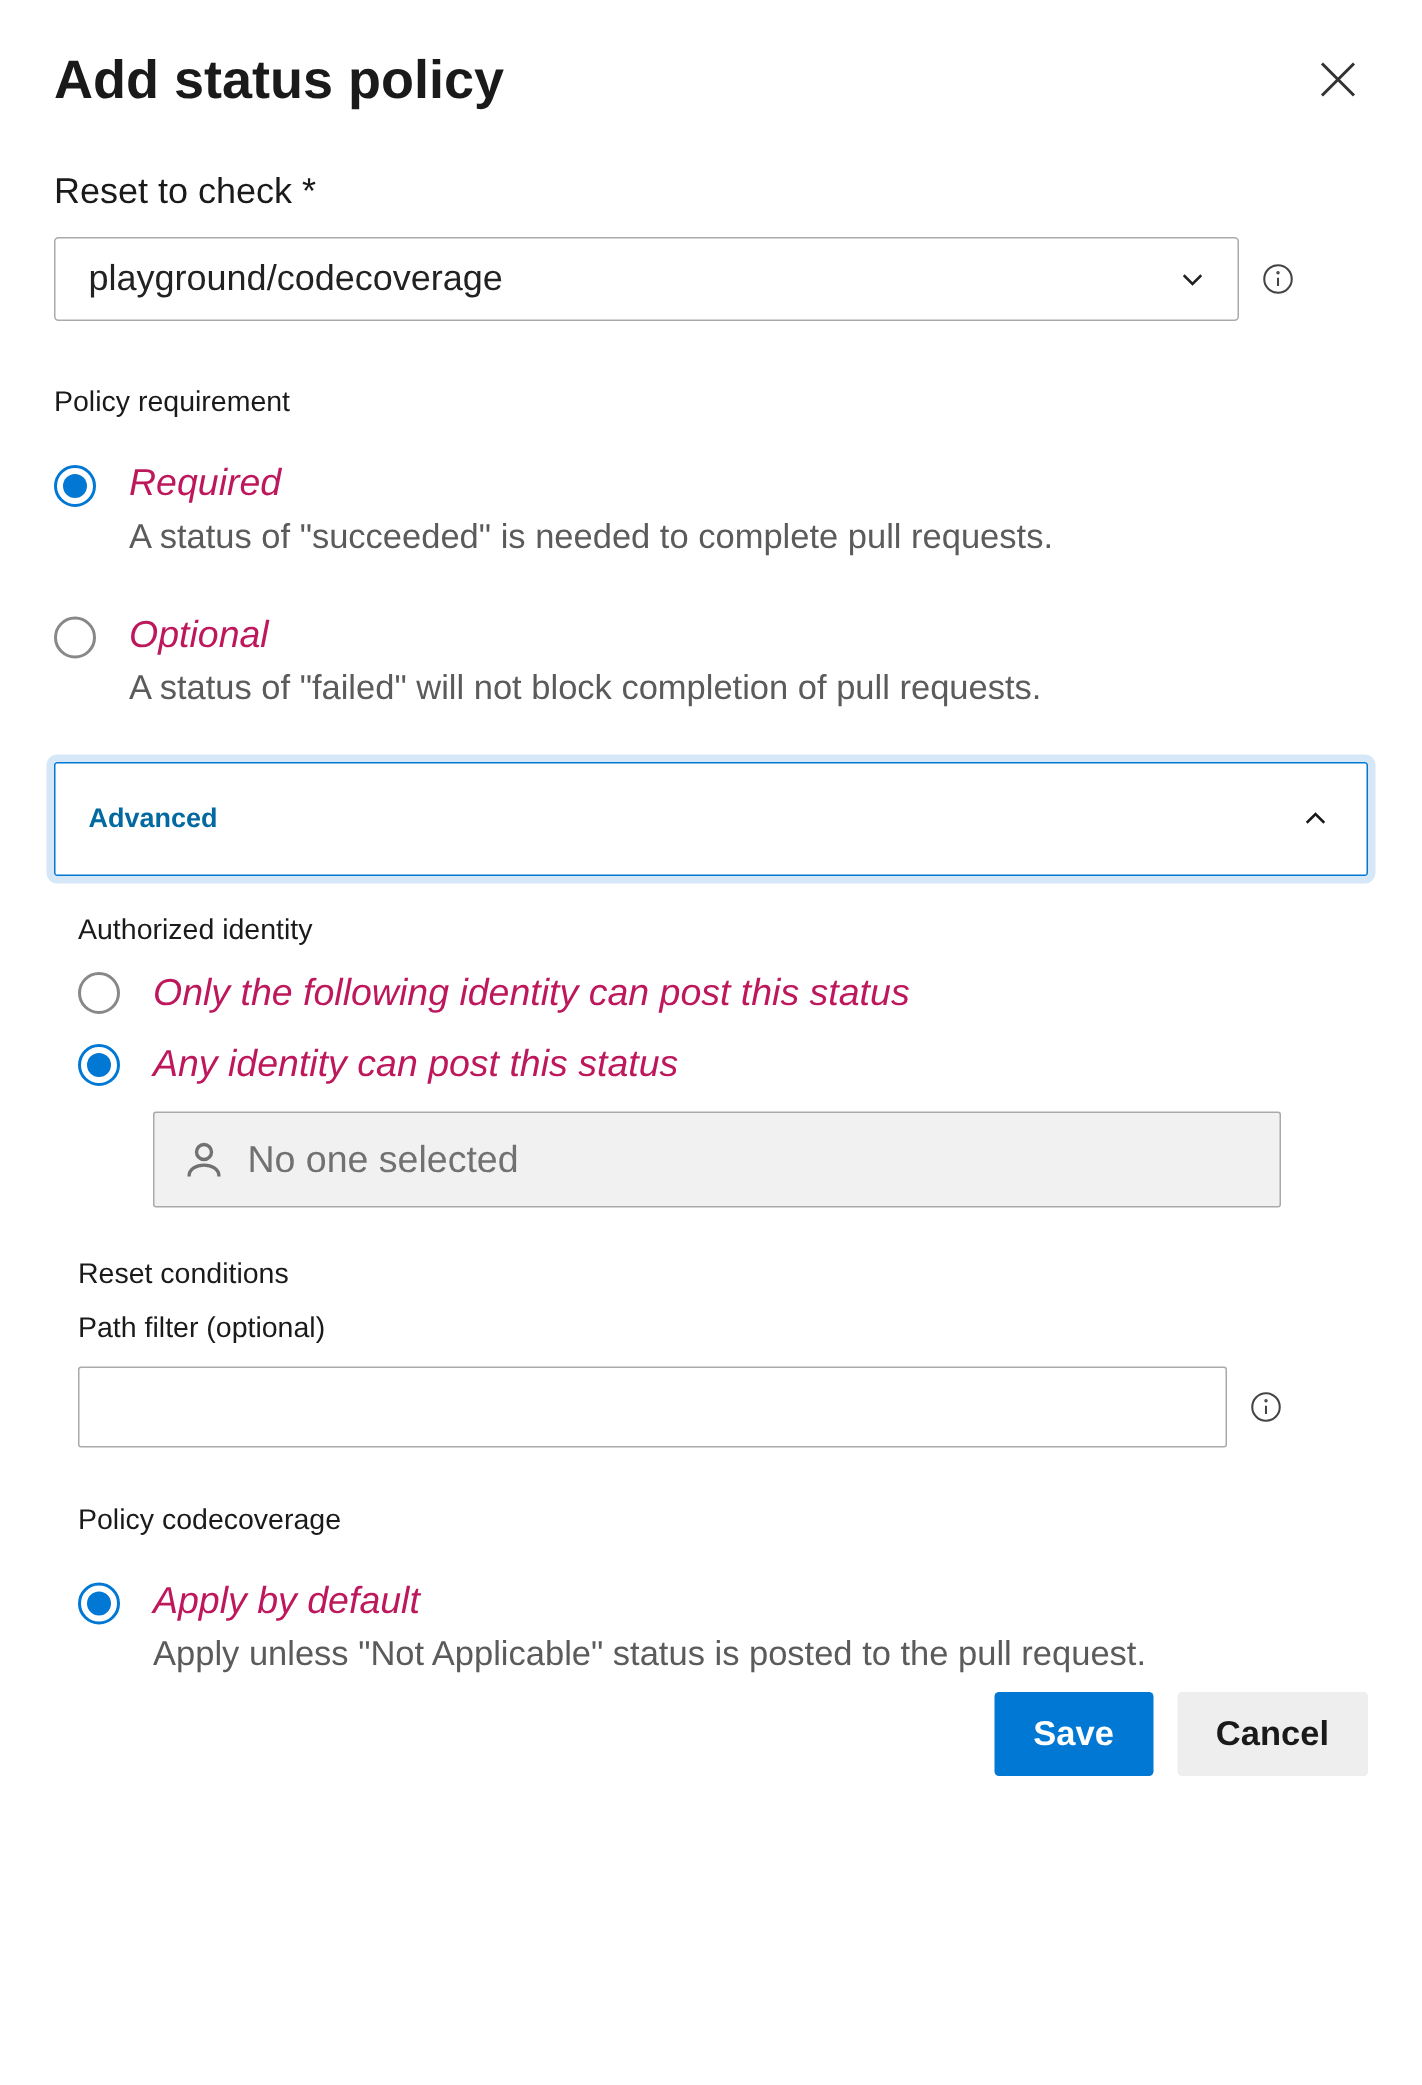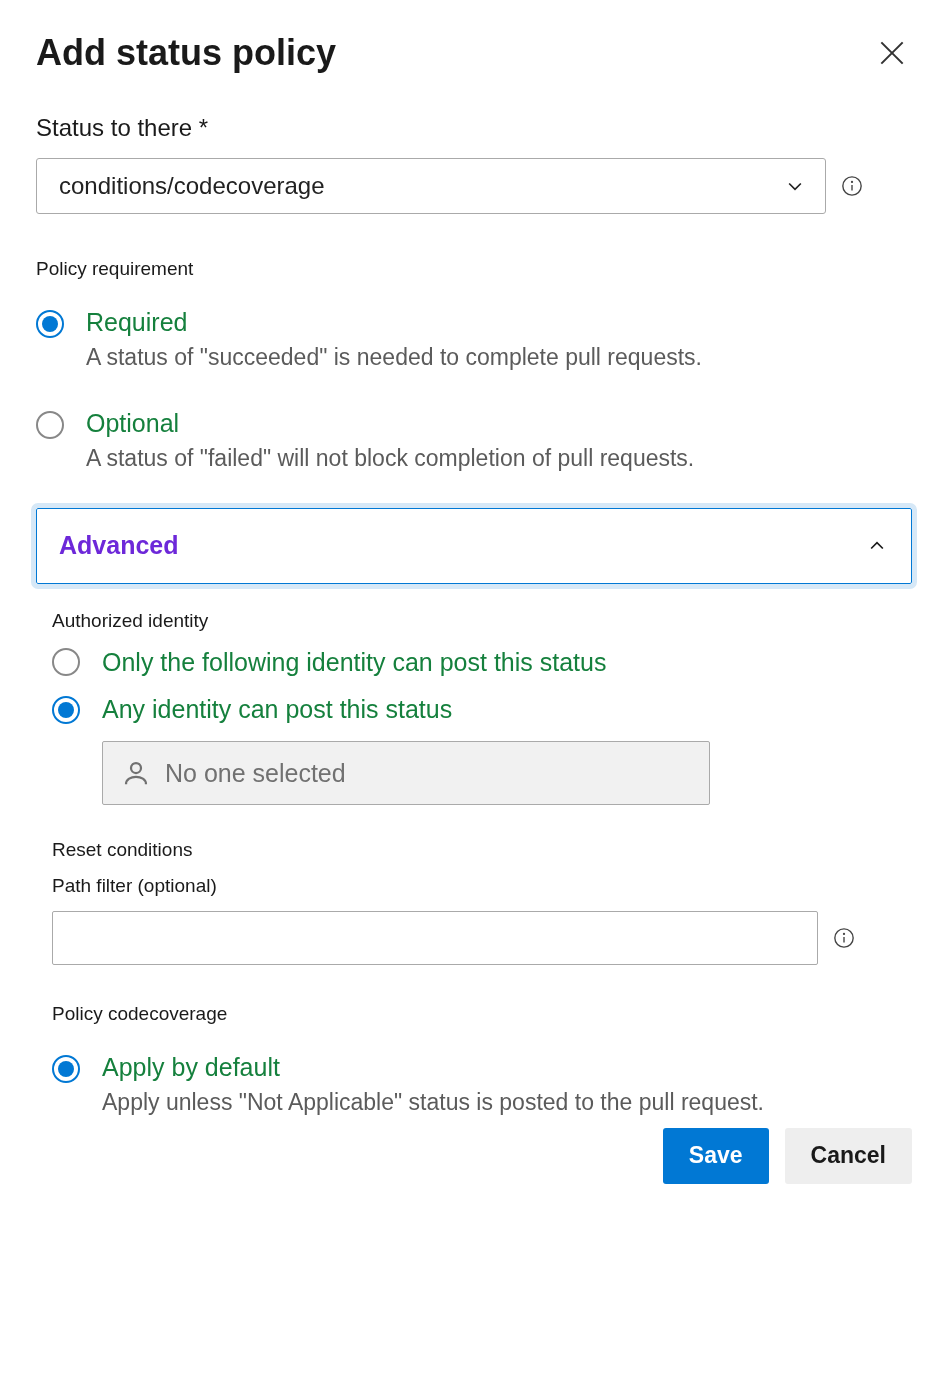--- a/index.html
+++ b/index.html
@@ -99,60 +99,61 @@
     .radio.checked::after {
       content: "";
       position: absolute;
       top: 4px; left: 4px; right: 4px; bottom: 4px;
       background: #0178d4;
       border-radius: 50%;
     }
     .radio-content { flex: 1; }
     .radio-label {
       font-size: 25px;
-      color: #15803d;
+      color: #be185d;
       line-height: 1.35;
+      font-style: italic;
     }
     .radio-desc {
       font-size: 23px;
       color: #5b5b5b;
       margin-top: 4px;
     }
     .advanced-expander {
       border: 1px solid #0178d4;
       outline: 5px solid #d6e8f7;
       border-radius: 2px;
       height: 76px;
       display: flex;
       align-items: center;
       justify-content: space-between;
       padding: 0 22px;
       cursor: pointer;
       margin-bottom: 26px;
     }
     .advanced-label {
-      font-size: 25px;
+      font-size: 18px;
       font-weight: 700;
-      color: #6d28d9;
+      color: #0369a1;
     }
     .advanced-body { padding: 0 16px; }
     .identity-picker {
       margin-left: 50px;
       margin-top: 10px;
       margin-bottom: 34px;
       height: 64px;
       border: 1px solid #aaa;
       background: #f1f1f1;
       display: flex;
       align-items: center;
       gap: 14px;
       padding: 0 18px;
       color: #717171;
       font-size: 25px;
-      width: 608px;
+      width: 752px;
       border-radius: 2px;
     }
     .identity-picker svg { width: 30px; height: 30px; color: #717171; }
     .checkbox-row {
       display: flex;
       align-items: center;
       gap: 22px;
       margin-bottom: 40px;
       margin-left: 6px;
       cursor: pointer;
@@ -211,24 +212,24 @@
 <div class="header">
   <h1 class="title">Add status policy</h1>
   <div class="close-btn">
     <svg viewBox="0 0 24 24" fill="none" stroke="currentColor" stroke-width="1.5">
       <line x1="4" y1="4" x2="20" y2="20"></line>
         <line x1="20" y1="4" x2="4" y2="20"></line>
     </svg>
   </div>
 </div>
 
-<div class="field-label">Status to there *</div>
+<div class="field-label">Reset to check *</div>
 <div class="select-row">
   <div class="select-box">
-    <span>conditions/codecoverage</span>
+    <span>playground/codecoverage</span>
     <span class="chevron">
       <svg viewBox="0 0 24 24" fill="none" stroke="currentColor" stroke-width="2">
           <polyline points="5 9 12 16 19 9"></polyline>
         </svg>
     </span>
   </div>
   <div class="info-icon">
     <svg viewBox="0 0 24 24" fill="none" stroke="currentColor" stroke-width="1.5">
       <circle cx="12" cy="12" r="10"></circle>
         <line x1="12" y1="11" x2="12" y2="17"></line>

